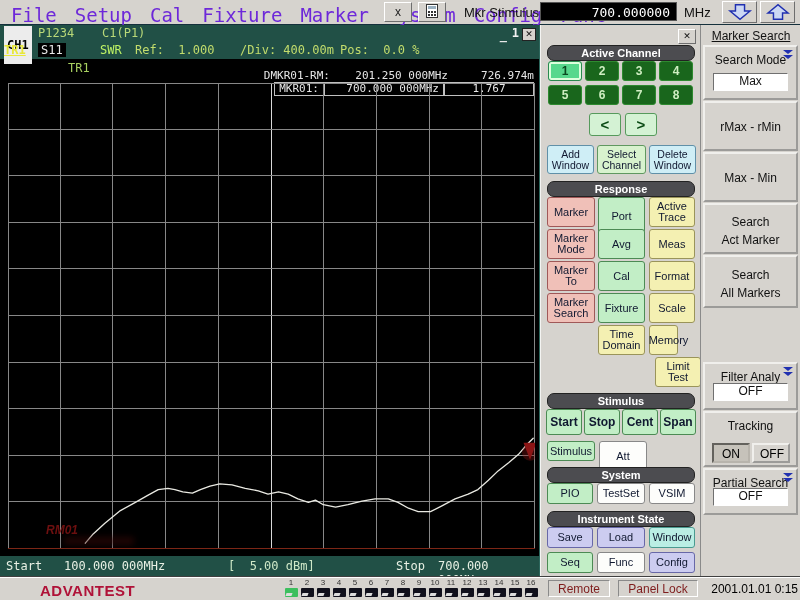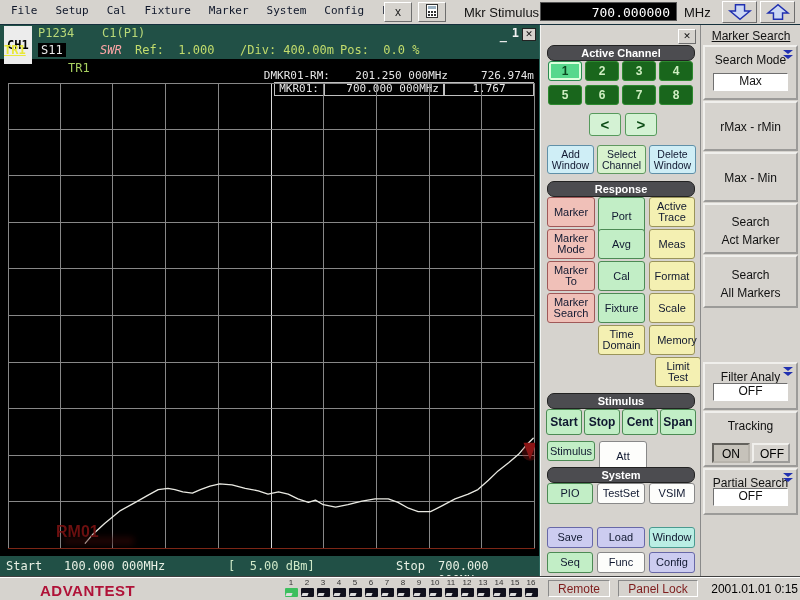--- a/index.html
+++ b/index.html
@@ -1,51 +1,51 @@
 <!DOCTYPE html>
 <html><head>
 <meta charset="utf-8">
 <style>
   html,body{margin:0;padding:0;background:#d6d3ce;font-family:"Liberation Sans",sans-serif;}
   #root{position:relative;width:800px;height:600px;overflow:hidden;background:#d6d3ce;}
   
   .menubar{position:absolute;left:0;top:0;width:800px;height:24px;background:#d6d3ce;border-bottom:1px solid #15303c;}
   #menus{position:absolute;left:2px;top:2px;display:flex;}
-  .menu-item{font-family:"DejaVu Sans Mono",monospace;font-size:11px;color:#0f172a;padding:2px 9px;cursor:default;}
+  .menu-item{font-family:"DejaVu Sans Mono",monospace;font-size:19px;color:#6d28d9;padding:2px 9px;cursor:default;}
   .tb-btn{position:absolute;top:2px;width:28px;height:20px;background:#d6d3ce;border:1px solid;border-color:#fff #6e6e6e #6e6e6e #fff;font-size:12px;color:#222;text-align:center;line-height:17px;padding:0;}
   .mkr-label{position:absolute;left:464px;top:5px;font-size:13px;color:#111;}
   .mkr-field{position:absolute;left:540px;top:2px;width:137px;height:19px;background:#000;color:#fff;font-family:"DejaVu Sans Mono",monospace;font-size:13px;text-align:right;line-height:19px;padding-right:6px;box-sizing:border-box;border:1px solid #555;}
   .mkr-unit{position:absolute;left:684px;top:5px;font-size:13px;color:#111;}
   .arrow-btn{position:absolute;top:1px;width:35px;height:22px;background:#d6d3ce;border:1px solid;border-color:#fff #6e6e6e #6e6e6e #fff;padding:0;}
   
   .graph-window{position:absolute;left:0;top:25px;width:539px;height:553px;background:#000;border-right:1px solid #2c665c;}
   .gw-header{position:absolute;left:0;top:0;width:539px;height:34px;background:#215046;}
   .gw-row{position:absolute;left:0;width:539px;height:16px;font-family:"DejaVu Sans Mono",monospace;font-size:12px;color:#b8d878;}
   .gw-r1{top:1px;} .gw-r2{top:18px;}
   .ch-badge{position:absolute;left:4px;background:#ececec;color:#000;font-weight:bold;padding:12px 3px;}
   .hdr-txt{position:absolute;}
   .tr1{color:#e8e838;font-weight:bold;text-decoration:underline;}
   .s11{background:#000;color:#e8e8e8;padding:0 3px;}
-  .swr{color:#fca5a5;font-style:italic;}
+  .swr{color:#bef264;}
   .pair{color:#c2dc6c;}
   .win-min{position:absolute;right:32px;top:2px;color:#e8e8e8;font-weight:bold;}
   .win-num{position:absolute;right:20px;color:#f2f2f2;font-weight:bold;}
   .gw-close{position:absolute;right:3px;top:2px;width:14px;height:13px;background:#d6d3ce;border:1px solid #222;color:#111;font-size:9px;line-height:11px;text-align:center;padding:0;}
   .tr-label{position:absolute;left:68px;top:36px;font-family:"DejaVu Sans Mono",monospace;font-size:12px;color:#a8d060;}
   .mkr-row{position:absolute;right:5px;font-family:"DejaVu Sans Mono",monospace;font-size:11px;color:#e6e6e6;white-space:nowrap;}
   .mra{top:44px;}
   .mra .f{display:inline-block;width:118px;text-align:right;}
   .mra .v{display:inline-block;width:86px;text-align:right;}
   .mrb{top:57px;}
   .mrb span{display:inline-block;border:1px solid #c0c0c0;background:#000;line-height:12px;vertical-align:top;}
   .mrb .l{padding:0 4px;}
   .mrb .f{width:110px;text-align:right;padding:0 4px;}
   .mrb .v{width:88px;text-align:center;}
   #plot{position:absolute;left:8px;top:58px;width:527px;height:466px;}
-  .rm-smudge{position:absolute;left:56px;top:498px;color:#7a1212;font-size:16px;font-weight:bold;filter:blur(0.7px);opacity:.9;}
+  .rm-smudge{position:absolute;left:46px;top:498px;color:#7a1212;font-size:12px;font-weight:bold;filter:blur(0.7px);opacity:.9;font-style:italic;}
   .rm-smudge2{position:absolute;left:64px;top:512px;width:70px;height:8px;background:#3a0a08;filter:blur(3px);opacity:.55;}
   .gw-footer{position:absolute;left:0;top:531px;width:539px;height:22px;background:#215046;border-bottom:2px solid #6fc8bc;box-sizing:border-box;font-family:"DejaVu Sans Mono",monospace;font-size:12px;color:#e8f0e4;}
   .gwf{position:absolute;top:3px;}
   
   .control-panel{position:absolute;left:540px;top:25px;width:160px;height:553px;background:#d6d3ce;border-left:1px solid #f4f4f2;box-sizing:border-box;}
   .cp-close{position:absolute;right:4px;top:4px;width:18px;height:15px;background:#d6d3ce;border:1px solid;border-color:#fff #6e6e6e #6e6e6e #fff;font-size:9px;color:#111;text-align:center;line-height:13px;padding:0;}
   .pill{position:absolute;left:6px;width:146px;height:14px;background:#4c4c50;border:1px solid #222;border-radius:7px;color:#fff;font-size:11px;font-weight:bold;text-align:center;line-height:14px;}
   .cp-btn{position:absolute;display:flex;align-items:center;justify-content:center;text-align:center;white-space:pre-line;border:1px solid #888;border-radius:3px;color:#101830;font-size:11px;line-height:11px;box-sizing:border-box;cursor:default;}
   .pink{background:#f0c0b8;border-color:#a05858;}
   .green{background:#c2eec6;border-color:#4c8a54;}
@@ -226,39 +226,40 @@
         <button class="cp-btn pink" style="left: 6px; top: 236px; width: 48px; height: 30px;">Marker
 To</button>
         <button class="cp-btn green" style="left: 57px; top: 236px; width: 47px; height: 30px;">Cal</button>
         <button class="cp-btn yellow" style="left: 108px; top: 236px; width: 46px; height: 30px;">Format</button>
         <button class="cp-btn pink" style="left: 6px; top: 268px; width: 48px; height: 30px;">Marker
 Search</button>
         <button class="cp-btn green" style="left: 57px; top: 268px; width: 47px; height: 30px;">Fixture</button>
         <button class="cp-btn yellow" style="left: 108px; top: 268px; width: 46px; height: 30px;">Scale</button>
         <button class="cp-btn yellow" style="left: 57px; top: 300px; width: 47px; height: 30px;">Time
 Domain</button>
-        <button class="cp-btn yellow" style="left: 108px; top: 300px; width: 46px; height: 30px; padding-left: 16px;">Memory</button>
+        <button class="cp-btn yellow" style="left: 108px; top: 300px; width: 29px; height: 30px; padding-left: 16px;">Memory</button>
         <button class="cp-btn yellow" style="left: 114px; top: 332px; width: 46px; height: 30px;">Limit
 Test</button>
       </div>
     <div class="pill" style="top:368px">Stimulus</div>
     <div id="stim-rows">
         <button class="cp-btn bold green" style="left: 5px; top: 384px; width: 36px; height: 26px;">Start</button>
         <button class="cp-btn bold green" style="left: 43px; top: 384px; width: 36px; height: 26px;">Stop</button>
         <button class="cp-btn bold green" style="left: 81px; top: 384px; width: 36px; height: 26px;">Cent</button>
         <button class="cp-btn bold green" style="left: 119px; top: 384px; width: 36px; height: 26px;">Span</button>
         <button class="cp-btn green" style="left: 6px; top: 416px; width: 48px; height: 20px;">Stimulus</button>
         <button class="cp-btn white" style="left: 58px; top: 416px; width: 48px; height: 30px;">Att</button>
       </div>
     <div class="pill" style="top:442px">System</div>
     <div id="sys-row">
         <button class="cp-btn green" style="left: 6px; top: 458px; width: 46px; height: 21px;">PIO</button>
         <button class="cp-btn white" style="left: 56px; top: 458px; width: 48px; height: 21px;">TestSet</button>
         <button class="cp-btn white" style="left: 108px; top: 458px; width: 46px; height: 21px;">VSIM</button>
       </div>
+    <div class="pill" style="top:486px">Instrument State</div>
     <div id="inst-rows">
         <button class="cp-btn lavender" style="left: 6px; top: 502px; width: 46px; height: 21px;">Save</button>
         <button class="cp-btn lavender" style="left: 56px; top: 502px; width: 48px; height: 21px;">Load</button>
         <button class="cp-btn cyan" style="left: 108px; top: 502px; width: 46px; height: 21px;">Window</button>
         <button class="cp-btn green" style="left: 6px; top: 527px; width: 46px; height: 21px;">Seq</button>
         <button class="cp-btn white" style="left: 56px; top: 527px; width: 48px; height: 21px;">Func</button>
         <button class="cp-btn lavender" style="left: 108px; top: 527px; width: 46px; height: 21px;">Config</button>
       </div>
   </div>
 

